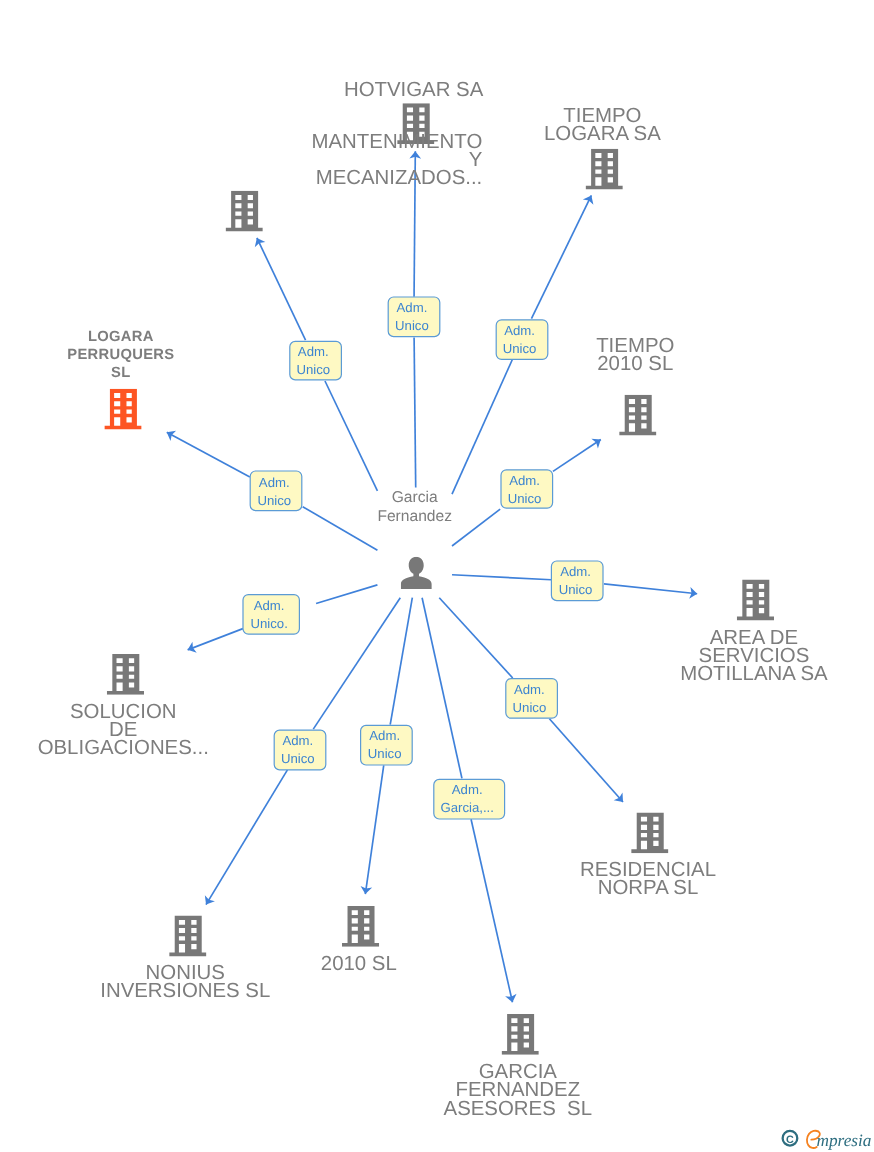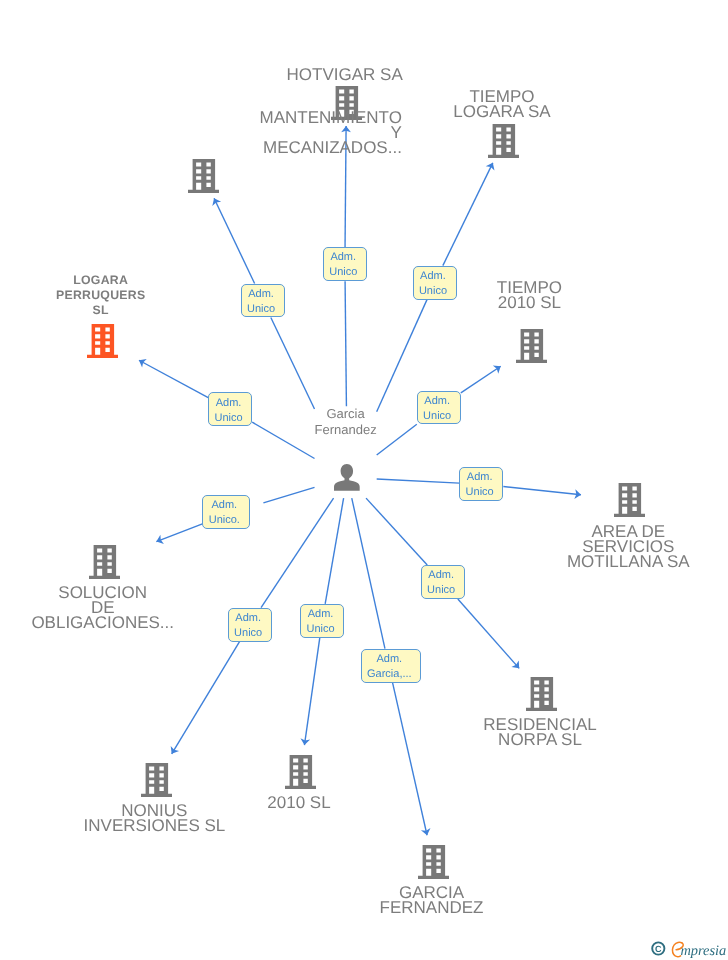--- a/index.html
+++ b/index.html
@@ -99,21 +99,21 @@
           <path fill="#787878" fill-rule="evenodd" d="M4.6 0 H27.1 V30.8 H31.0 V34.0 H0 V30.8 H4.6 Z M8.1 3.6 H13.2 V7.6 H8.1 Z M18.4 3.6 H22.8 V7.6 H18.4 Z M8.1 10.3 H13.2 V14.6 H8.1 Z M18.4 10.3 H22.8 V14.6 H18.4 Z M8.1 17.2 H13.2 V20.7 H8.1 Z M18.4 17.2 H22.8 V20.7 H18.4 Z M8.1 23.7 H13.2 V30.8 H8.1 Z M18.4 23.7 H22.8 V28.0 H18.4 Z"></path>
         </svg></div>
       <div class="nlabel" style="left: -45.6px; width: 400px; top: 803.3px;"><div>NONIUS</div><div>INVERSIONES SL</div></div>
       <div class="node" style="left: 285.1px; top: 754.8px; width: 31px; height: 34px;"><svg width="31" height="34" viewBox="0 0 31 34">
           <path fill="#787878" fill-rule="evenodd" d="M4.6 0 H27.1 V30.8 H31.0 V34.0 H0 V30.8 H4.6 Z M8.1 3.6 H13.2 V7.6 H8.1 Z M18.4 3.6 H22.8 V7.6 H18.4 Z M8.1 10.3 H13.2 V14.6 H8.1 Z M18.4 10.3 H22.8 V14.6 H18.4 Z M8.1 17.2 H13.2 V20.7 H8.1 Z M18.4 17.2 H22.8 V20.7 H18.4 Z M8.1 23.7 H13.2 V30.8 H8.1 Z M18.4 23.7 H22.8 V28.0 H18.4 Z"></path>
         </svg></div>
       <div class="nlabel" style="left: 99px; width: 400px; top: 795.3px;"><div>2010 SL</div></div>
       <div class="node" style="left: 417.6px; top: 844.9px; width: 31px; height: 34px;"><svg width="31" height="34" viewBox="0 0 31 34">
           <path fill="#787878" fill-rule="evenodd" d="M4.6 0 H27.1 V30.8 H31.0 V34.0 H0 V30.8 H4.6 Z M8.1 3.6 H13.2 V7.6 H8.1 Z M18.4 3.6 H22.8 V7.6 H18.4 Z M8.1 10.3 H13.2 V14.6 H8.1 Z M18.4 10.3 H22.8 V14.6 H18.4 Z M8.1 17.2 H13.2 V20.7 H8.1 Z M18.4 17.2 H22.8 V20.7 H18.4 Z M8.1 23.7 H13.2 V30.8 H8.1 Z M18.4 23.7 H22.8 V28.0 H18.4 Z"></path>
         </svg></div>
-      <div class="nlabel" style="left: 231.5px; width: 400px; top: 885.4px;"><div>GARCIA</div><div>FERNANDEZ</div></div>
+      <div class="nlabel" style="left: 231.5px; width: 400px; top: 885.4px;"><div>GARCIA</div><div>FERNANDEZ</div><div>ASESORES  SL</div></div>
     </div>
   <div id="labels-layer">
       <div class="elabel" style="left: 322.9px; top: 247.2px;">
         <div>Adm.</div>
         <div>Unico</div>
       </div>
       <div class="elabel" style="left: 240.7px; top: 283.5px;">
         <div>Adm.</div>
         <div>Unico</div>
       </div>

